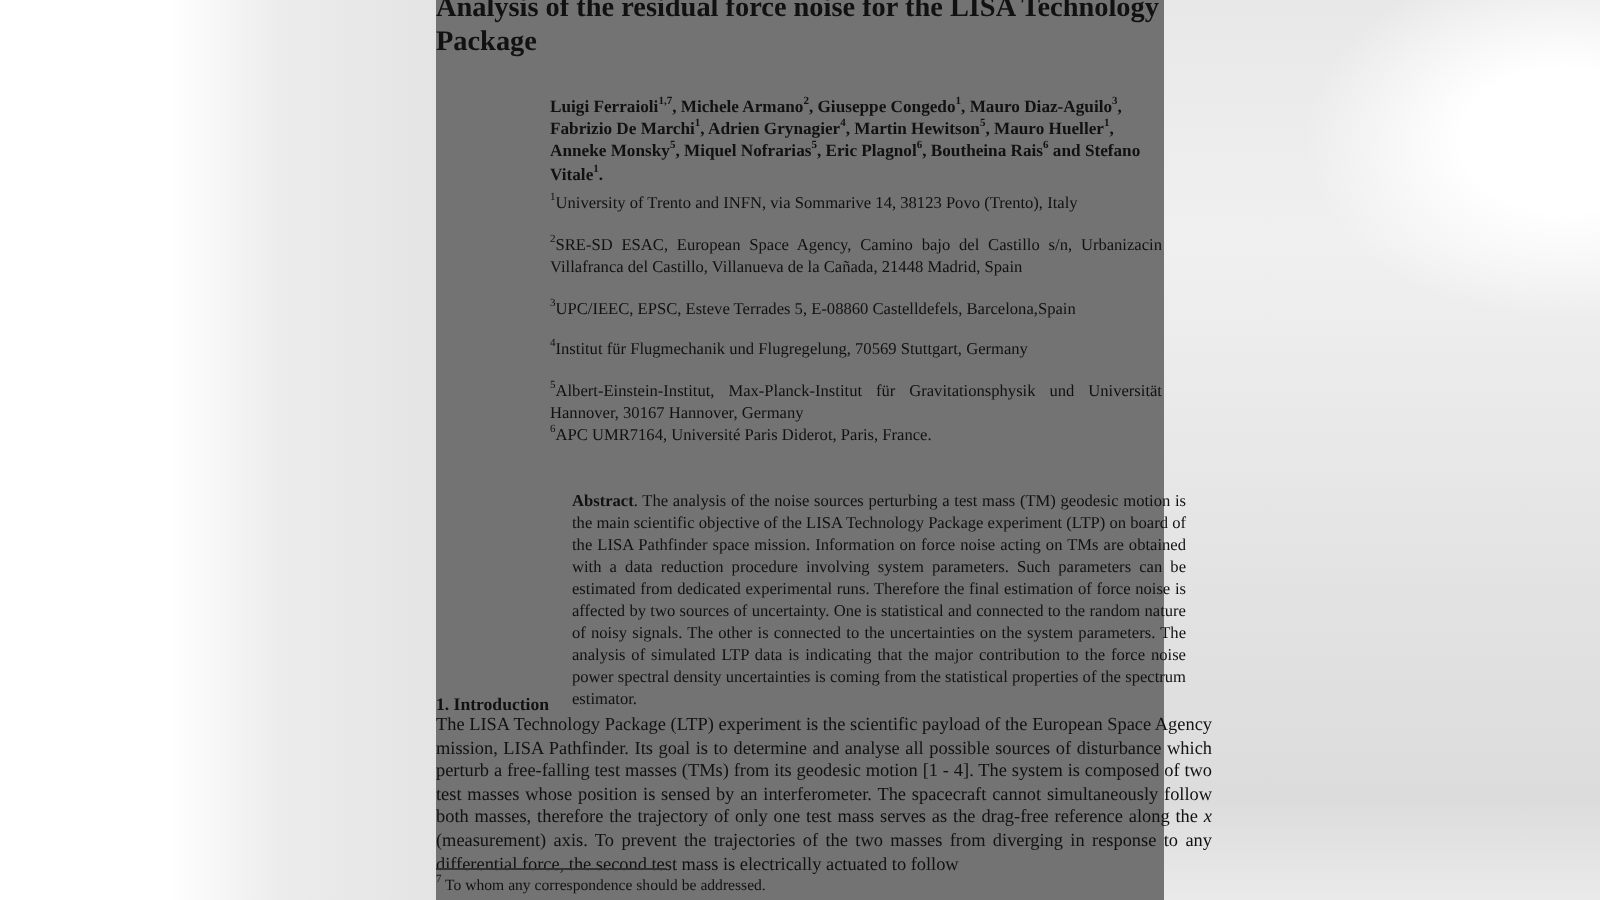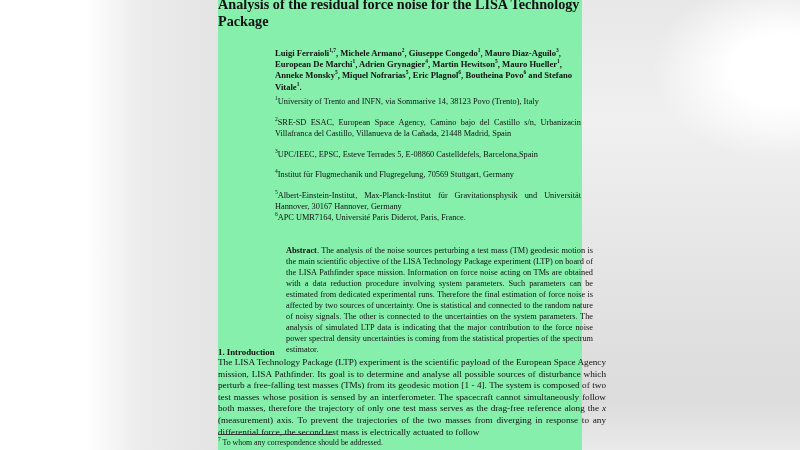--- a/index.html
+++ b/index.html
@@ -14,21 +14,21 @@
       background: linear-gradient(to right, #ffffff 0px, #ffffff 85px, #ececec 140px, #e4e4e4 218px);
     }
     .backdrop-right {
       position: absolute; left: 582px; top: 0; width: 218px; height: 450px;
       background:
         radial-gradient(ellipse 130px 90px at 200px 70px, #ffffff 0%, #ffffff 40%, rgba(255,255,255,0) 100%),
         linear-gradient(to bottom, #e8e8e8 0px, #f0f0f0 120px, #e2e2e2 300px, #dcdcdc 400px, #eaeaea 450px);
     }
     .page {
       position: absolute; left: 218px; top: 0; width: 364px; height: 450px;
-      background: #86efac;
+      background: #737373;
     }
     .title {
       position: absolute; left: 0; top: -4px; width: 362px;
       font-weight: bold; font-size: 14.2px; line-height: 17px;
     }
     .authors {
       position: absolute; left: 57px; top: 48px; width: 305px;
       font-weight: bold; font-size: 8.6px; line-height: 11.2px;
     }
     .affil {
@@ -65,28 +65,28 @@
 <div class="backdrop-right"></div>
 
 <div class="page">
   <div class="title">Analysis of the residual force noise for the LISA Technology Package</div>
 
   <div class="authors">
     <span><span>Luigi Ferraioli</span><sup>1,7</sup>, </span>
     <span><span>Michele Armano</span><sup>2</sup>, </span>
     <span><span>Giuseppe Congedo</span><sup>1</sup>, </span>
     <span><span>Mauro Diaz-Aguilo</span><sup>3</sup>, </span>
-    <span><span>European De Marchi</span><sup>1</sup>, </span>
+    <span><span>Fabrizio De Marchi</span><sup>1</sup>, </span>
     <span><span>Adrien Grynagier</span><sup>4</sup>, </span>
     <span><span>Martin Hewitson</span><sup>5</sup>, </span>
     <span><span>Mauro Hueller</span><sup>1</sup>, </span>
     <span><span>Anneke Monsky</span><sup>5</sup>, </span>
     <span><span>Miquel Nofrarias</span><sup>5</sup>, </span>
     <span><span>Eric Plagnol</span><sup>6</sup>, </span>
-    <span><span>Boutheina Povo</span><sup>6</sup> and </span>
+    <span><span>Boutheina Rais</span><sup>6</sup> and </span>
     <span><span>Stefano Vitale</span><sup>1</sup>.</span>
   </div>
 
   <div class="affil" style="top:96px"><sup>1</sup><span>University of Trento and INFN, via Sommarive 14, 38123 Povo (Trento), Italy</span></div>
   <div class="affil" style="top:117px"><sup>2</sup><span>SRE-SD ESAC, European Space Agency, Camino bajo del Castillo s/n, Urbanizacin Villafranca del Castillo, Villanueva de la Cañada, 21448 Madrid, Spain</span></div>
   <div class="affil" style="top:149px"><sup>3</sup><span>UPC/IEEC, EPSC, Esteve Terrades 5, E-08860 Castelldefels, Barcelona,Spain</span></div>
   <div class="affil" style="top:169px"><sup>4</sup><span>Institut für Flugmechanik und Flugregelung, 70569 Stuttgart, Germany</span></div>
   <div class="affil" style="top:190px"><sup>5</sup><span>Albert-Einstein-Institut, Max-Planck-Institut für Gravitationsphysik und Universität Hannover, 30167 Hannover, Germany</span></div>
   <div class="affil" style="top:212px"><sup>6</sup><span>APC UMR7164, Université Paris Diderot, Paris, France.</span></div>
 

